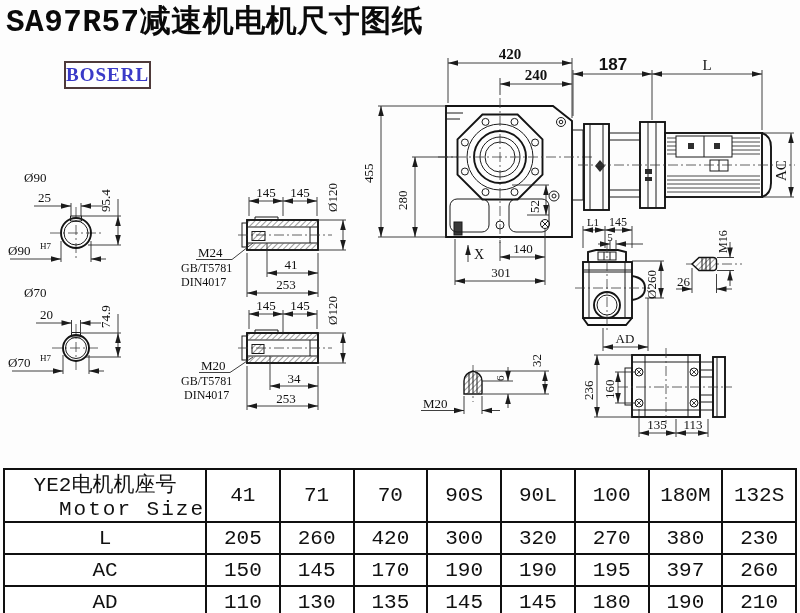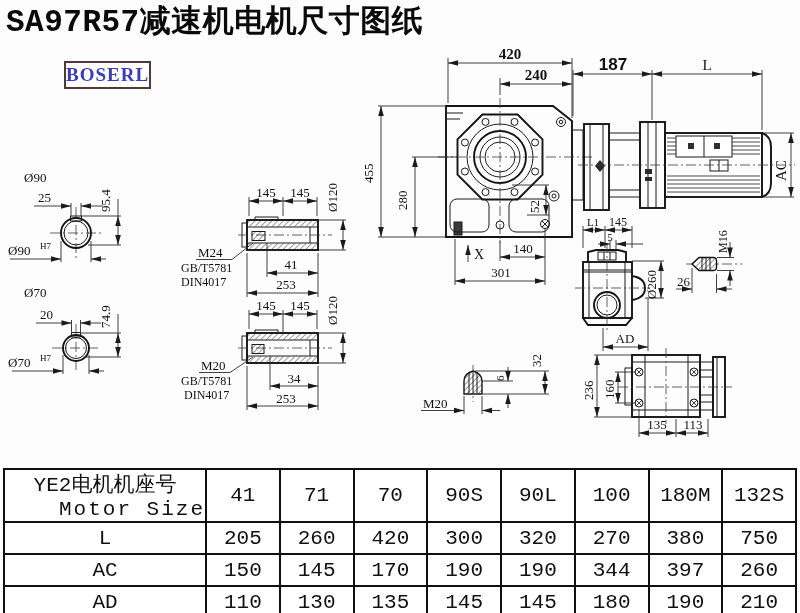--- a/index.html
+++ b/index.html
@@ -432,30 +432,30 @@
     </tr>
     <tr class="rw">
       <td class="first">L</td>
       <td>205</td>
       <td>260</td>
       <td>420</td>
       <td>300</td>
       <td>320</td>
       <td>270</td>
       <td>380</td>
-      <td>750</td>
+      <td>230</td>
     </tr>
     <tr class="rw">
       <td class="first">AC</td>
       <td>150</td>
       <td>145</td>
       <td>170</td>
       <td>190</td>
       <td>190</td>
-      <td>344</td>
+      <td>195</td>
       <td>397</td>
       <td>260</td>
     </tr>
     <tr class="rw">
       <td class="first">AD</td>
       <td>110</td>
       <td>130</td>
       <td>135</td>
       <td>145</td>
       <td>145</td>

